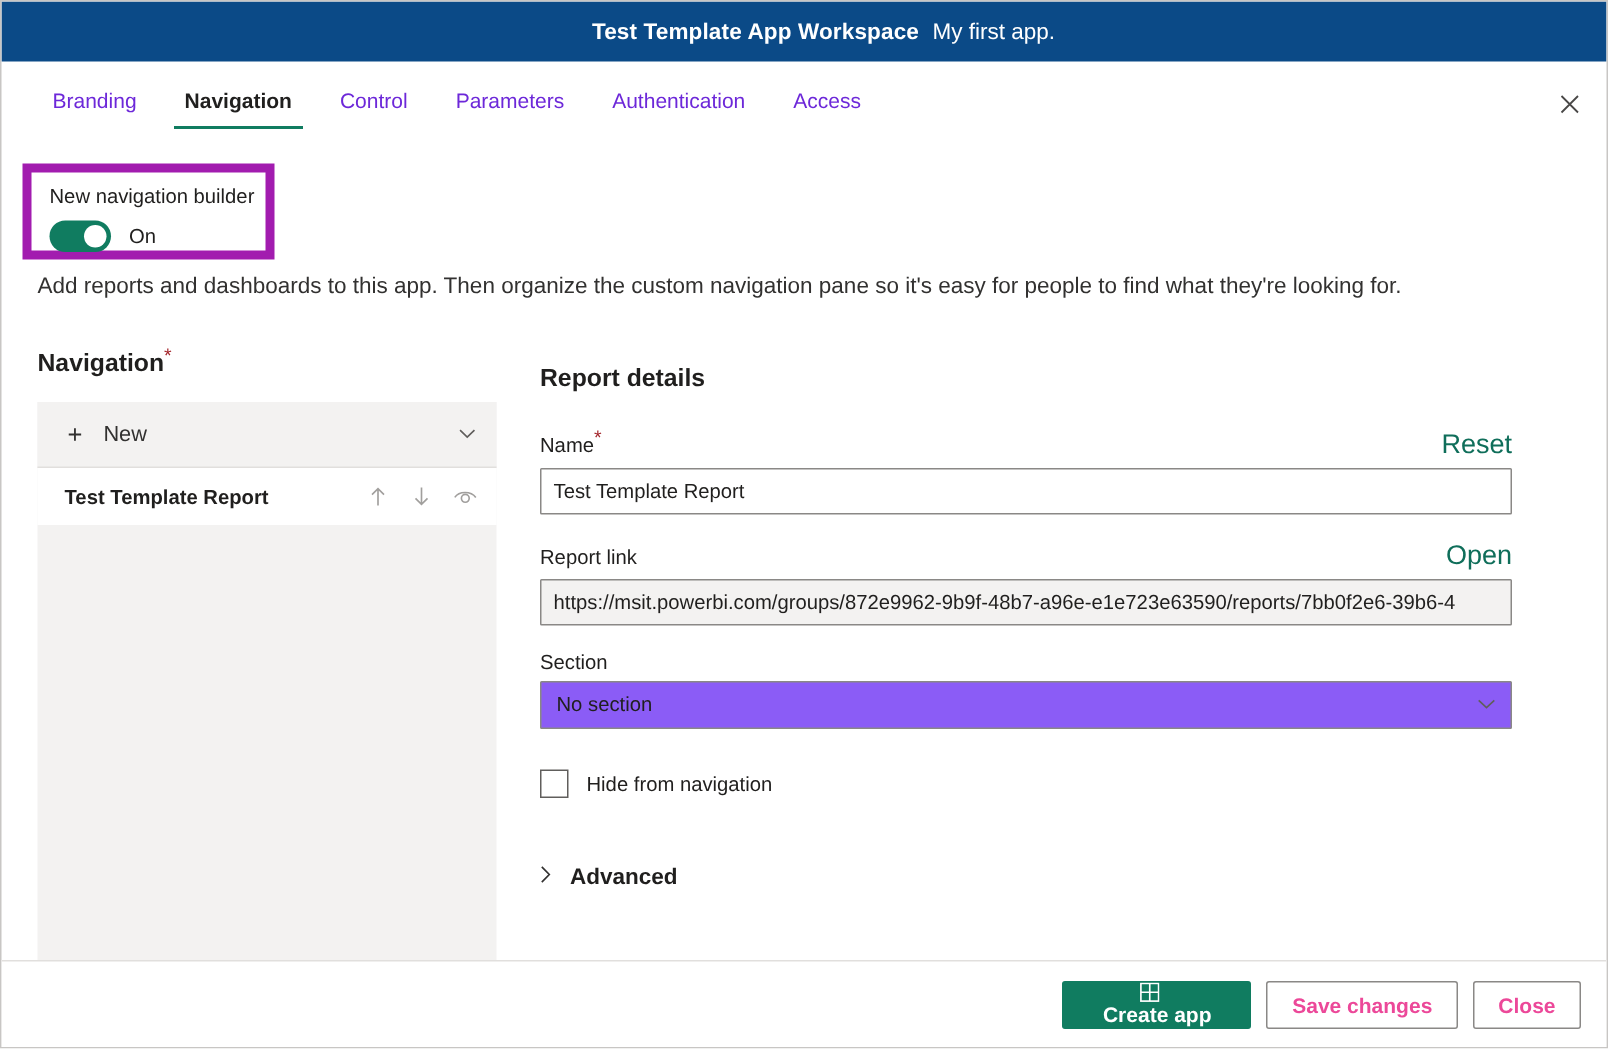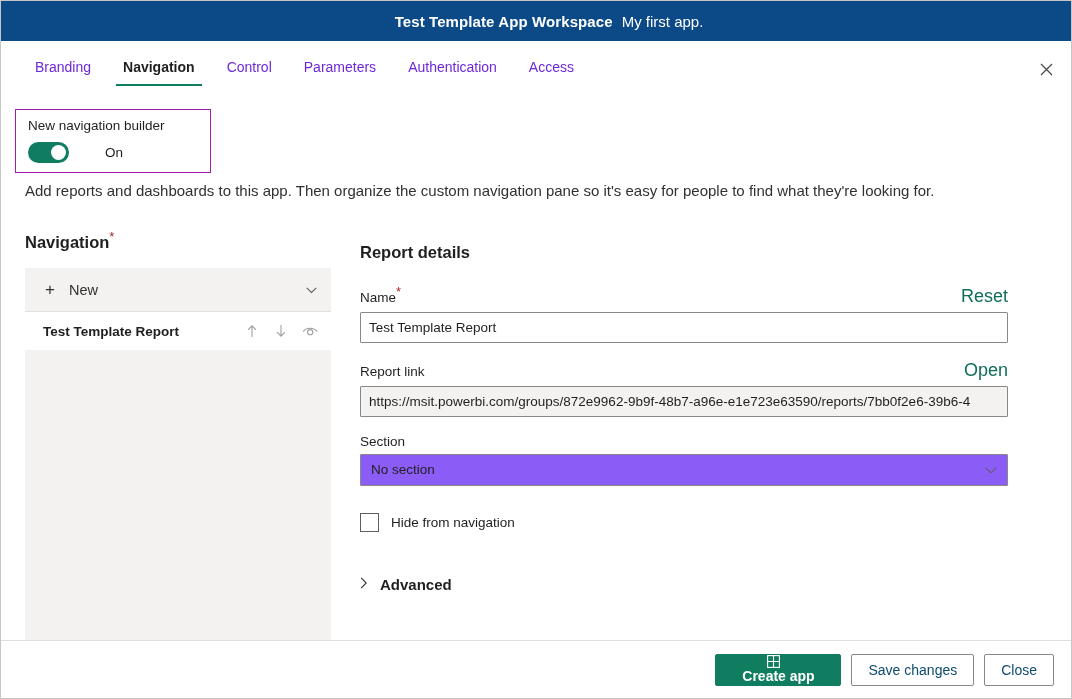--- a/index.html
+++ b/index.html
@@ -86,36 +86,35 @@
     justify-content: center;
     cursor: pointer;
     color: #494847;
   }
 
   
   .toggle-block {
     position: absolute;
     left: 14px;
     top: 108px;
-    width: 196px;
+    width: 168px;
     height: 64px;
-    border: 1px solid #a21caf;
+    border: 6px solid #a21caf;
     box-sizing: border-box;
     padding: 8px 0 0 12px;
   }
   .toggle-label {
     font-size: 13.5px;
     color: #201f1e;
     font-weight: normal;
   }
   .toggle-row {
     display: flex;
     align-items: center;
     margin-top: 9px;
-    gap: 24px;
   }
   .switch {
     width: 41px;
     height: 21px;
     border-radius: 11px;
     background: #107c60;
     position: relative;
     cursor: pointer;
     flex: none;
   }
@@ -366,23 +365,23 @@
     border: 1px solid #107c60;
     min-width: 126px;
   }
   .btn-primary .gicon {
     margin-right: 9px;
     display: flex;
     align-items: center;
   }
   .btn-default {
     background: #ffffff;
-    color: #0c4a6e;
+    color: #ec4899;
     border: 1px solid #8a8886;
-    font-weight: normal;
+    font-weight: bold;
     min-width: 64px;
   }
 </style>
 </head>
 <body>
 
 <div id="app">
 
   <div class="titlebar">
     <span class="ws-name">Test Template App Workspace</span>

